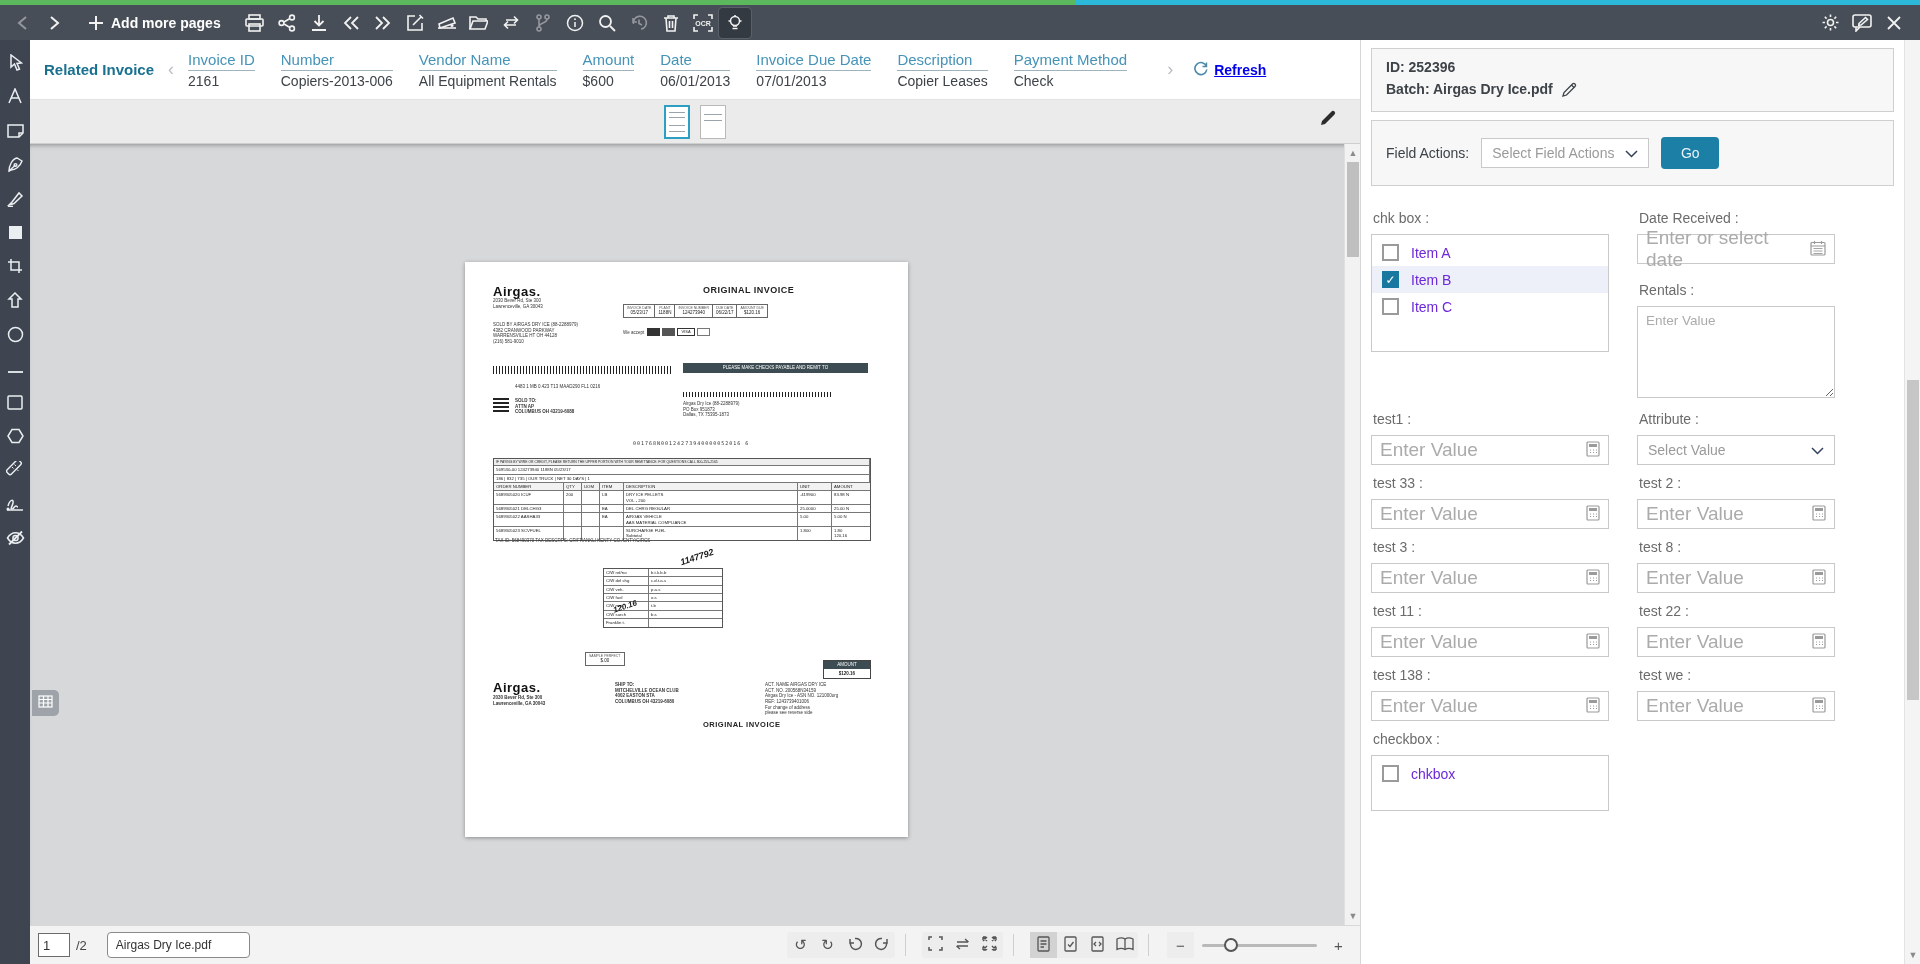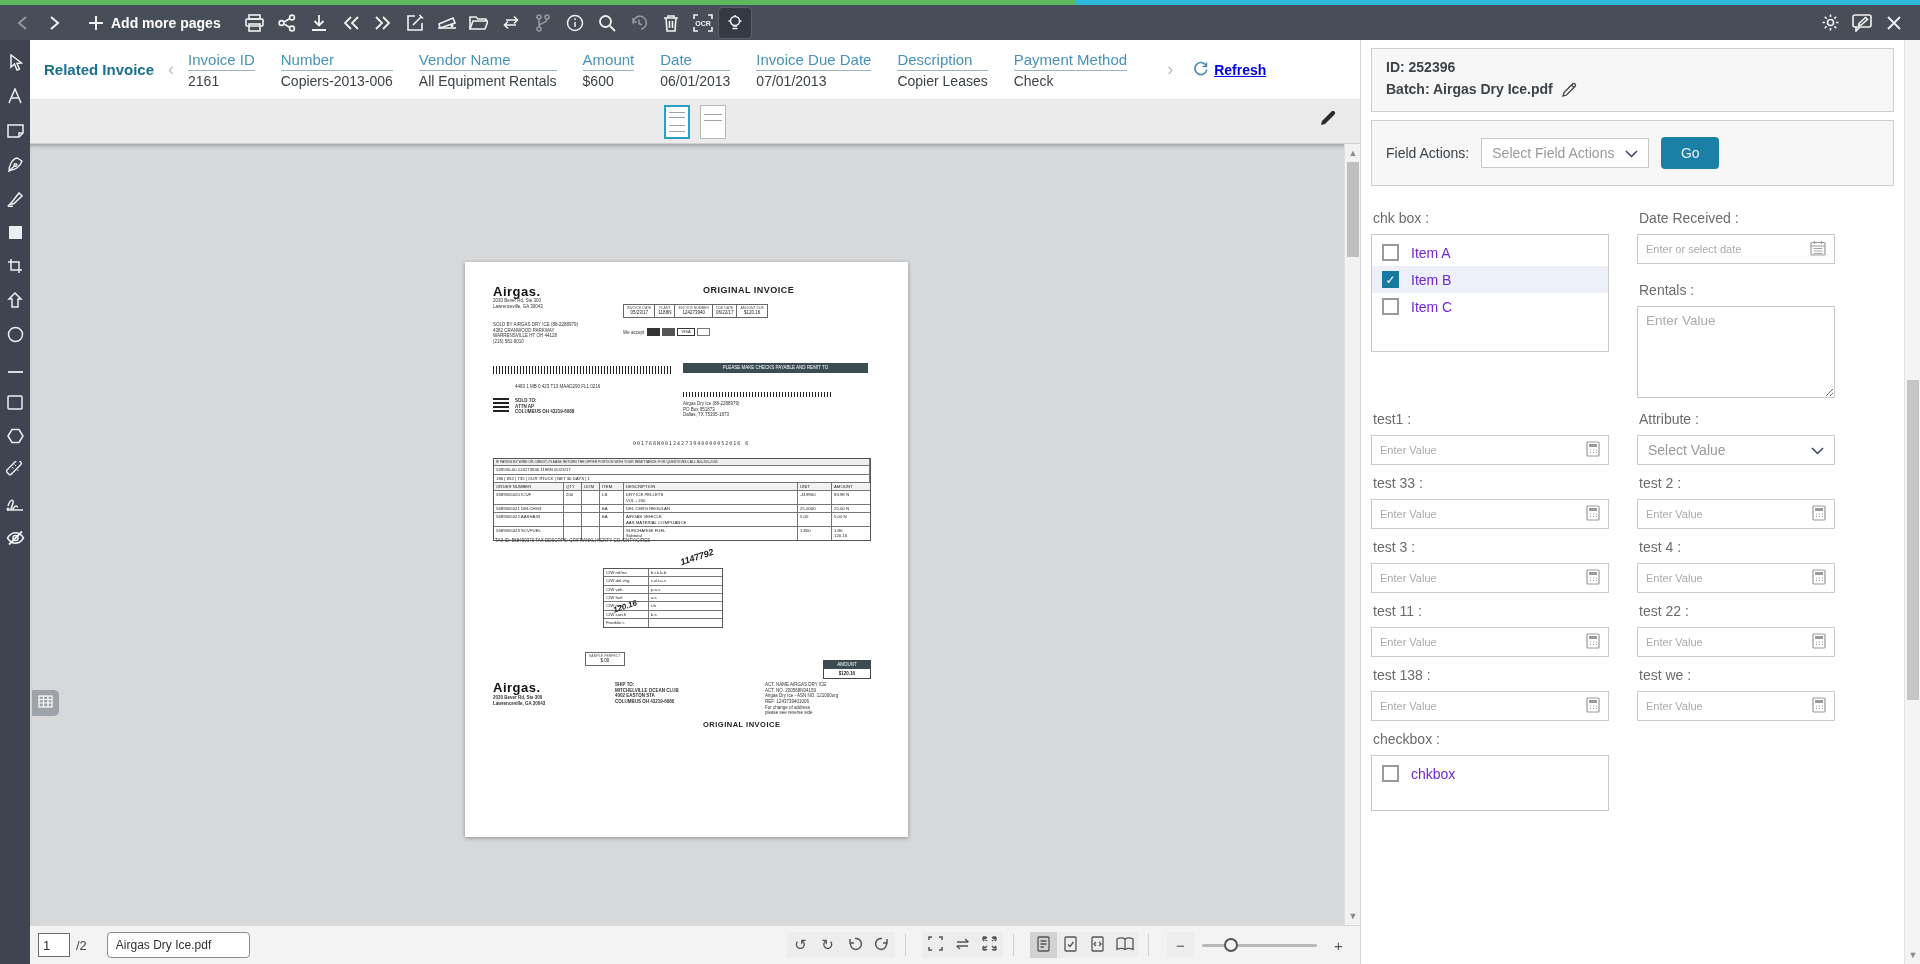--- a/index.html
+++ b/index.html
@@ -98,21 +98,21 @@
   #batch-line { font-weight:bold; color:#3d4348; font-size:14px; margin-top:6px; display:flex; align-items:flex-start; gap:8px; }
   #fa-box { display:flex; align-items:center; gap:12px; padding:16px 14px; }
   #fa-label { font-weight:normal; color:#3d4348; }
   .select { border:1px solid #c9c9c9; background:#fff; height:30px; display:flex; align-items:center; justify-content:space-between; padding:0 10px; color:#9a9a9a; cursor:pointer; }
   #fa-select { width:168px; }
   #go-btn { background:#1b7fa6; color:#eaf4f8; border:none; border-radius:4px; height:32px; width:58px; font-size:14px; cursor:pointer; }
 
   #form { padding:14px 26px 0 10px; display:grid; grid-template-columns:238px 198px; column-gap:28px; align-content:start; }
   .flabel { color:#6b6b6b; font-size:14px; margin:10px 0 8px 2px; }
   .finput { border:1px solid #c9c9c9; height:30px; display:flex; align-items:center; justify-content:space-between; padding:0 8px; color:#ababab; background:#fff; }
-  .finput .ph { font-size:11px; }
+  .finput .ph { font-size:19px; }
   .listbox { border:1px solid #c9c9c9; height:118px; padding-top:4px; background:#fff; }
   .litem { display:flex; align-items:center; gap:12px; padding:5px 10px; cursor:pointer; }
   .litem.sel { background:#edeff9; }
   .cb { width:17px; height:17px; border:2px solid #9a9a9a; background:#fff; }
   .cb.checked { background:#1878a0; border-color:#1878a0; color:#fff; font-size:12px; display:flex; align-items:center; justify-content:center; }
   .litem .ltext { color:#6d28d9; }
   textarea.fta { width:100%; height:92px; border:1px solid #c9c9c9; resize:both; padding:6px 8px; font-family:"Liberation Sans",sans-serif; font-size:13.5px; color:#555; }
   textarea.fta::placeholder { color:#ababab; }
 
   
@@ -820,21 +820,21 @@
     <div class="finput">
       <span class="ph">Enter Value</span>
       <span><svg width="14" height="16" viewBox="0 0 14 16" fill="none" stroke="#9a9a9a" stroke-width="1.2">
             <rect x="1" y="1" width="12" height="14" rx="1"></rect>
             <rect x="3" y="3" width="8" height="3" fill="#9a9a9a" stroke="none"></rect>
             <path d="M4 9 H5 M7 9 H8 M10 9 H11 M4 11.5 H5 M7 11.5 H8 M10 11.5 H11" stroke-width="1"></path>
           </svg></span>
     </div>
 
     <div class="flabel">test 3 :</div>
-    <div class="flabel">test 4 :</div>
+    <div class="flabel">test 8 :</div>
     <div class="finput">
       <span class="ph">Enter Value</span>
       <span><svg width="14" height="16" viewBox="0 0 14 16" fill="none" stroke="#9a9a9a" stroke-width="1.2">
             <rect x="1" y="1" width="12" height="14" rx="1"></rect>
             <rect x="3" y="3" width="8" height="3" fill="#9a9a9a" stroke="none"></rect>
             <path d="M4 9 H5 M7 9 H8 M10 9 H11 M4 11.5 H5 M7 11.5 H8 M10 11.5 H11" stroke-width="1"></path>
           </svg></span>
     </div>
     <div class="finput">
       <span class="ph">Enter Value</span>

